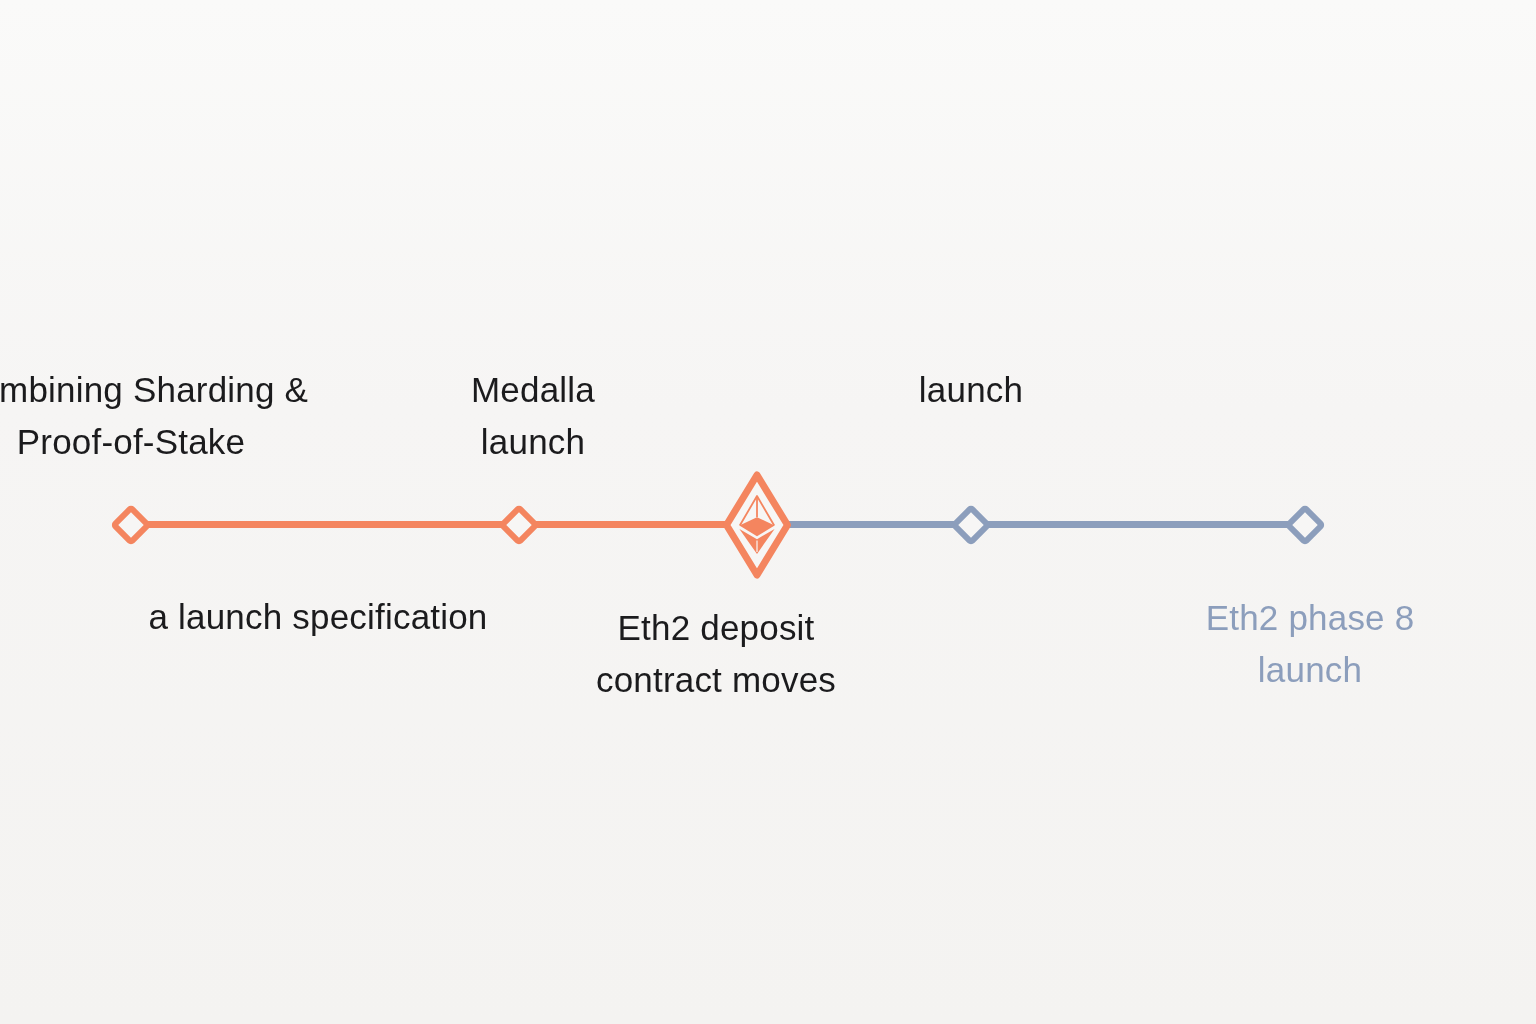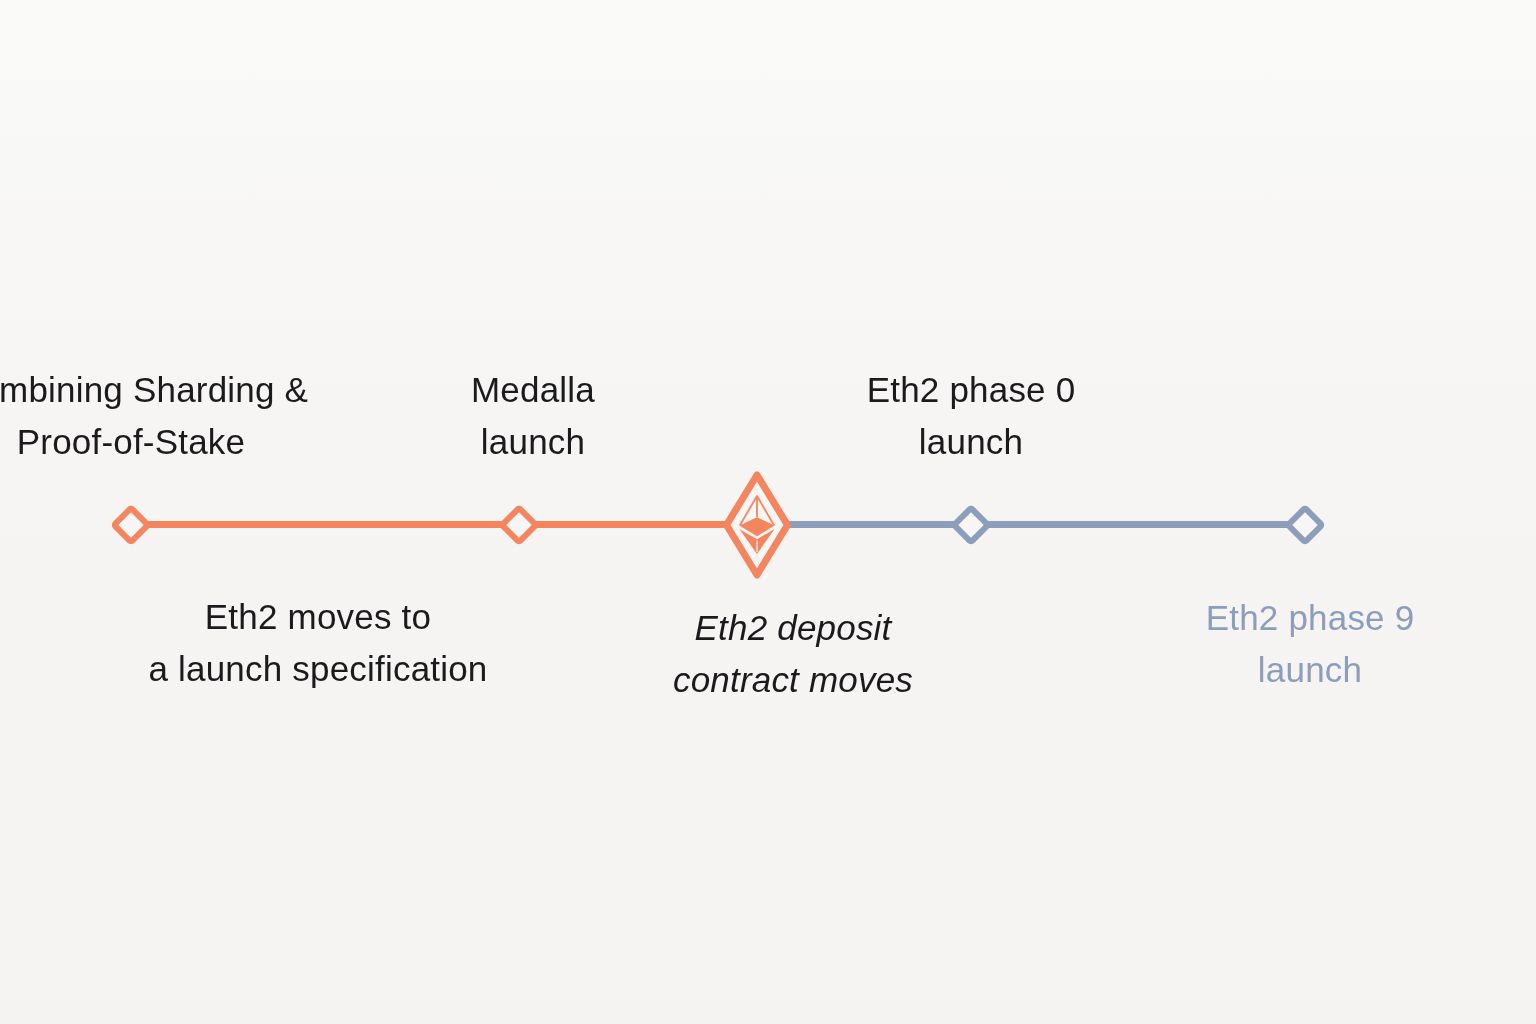--- a/index.html
+++ b/index.html
@@ -57,21 +57,21 @@
     letter-spacing: 0.2px;
     color: #1b1b1d;
     z-index: 4;
     white-space: nowrap;
   }
   .label.future { color: #8c9ebc; }
   .lab-sharding { left: 131px;  top: 364px; }
   .lab-medalla  { left: 519px;  top: 364px; margin-left: 14px; }
   .lab-phase0   { left: 971px;  top: 364px; }
   .lab-spec     { left: 318px;  top: 591px; }
-  .lab-deposit  { left: 793px;  top: 602px; font-style: italic; }
+  .lab-deposit  { left: 716px;  top: 602px; }
   .lab-phase1   { left: 1310px; top: 592px; }
 </style>
 </head>
 <body>
 
 <div id="canvas">
 
   <div class="track completed"></div>
   <div class="track upcoming"></div>
 
@@ -95,30 +95,28 @@
 
   <div class="label lab-sharding">
     <div>Combining Sharding &amp;</div>
     <div>Proof-of-Stake</div>
   </div>
   <div class="label lab-medalla">
     <div>Medalla</div>
     <div>launch</div>
   </div>
   <div class="label lab-phase0">
-    <div>Eth2 phase 0</div>
     <div>launch</div>
   </div>
 
   <div class="label lab-spec">
-    <div>Eth2 moves to</div>
     <div>a launch specification</div>
   </div>
   <div class="label lab-deposit">
     <div>Eth2 deposit</div>
     <div>contract moves</div>
   </div>
   <div class="label lab-phase1 future">
-    <div>Eth2 phase 9</div>
+    <div>Eth2 phase 8</div>
     <div>launch</div>
   </div>
 
 </div>
 
 </body></html>

